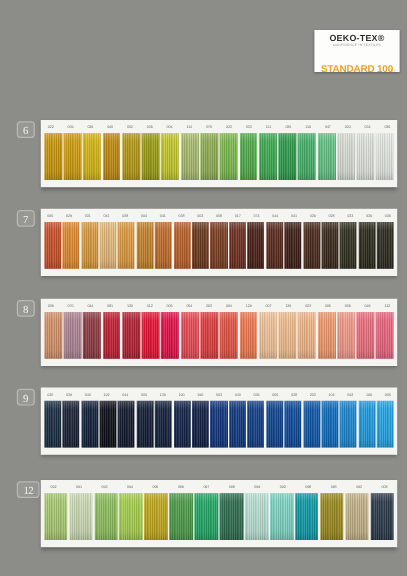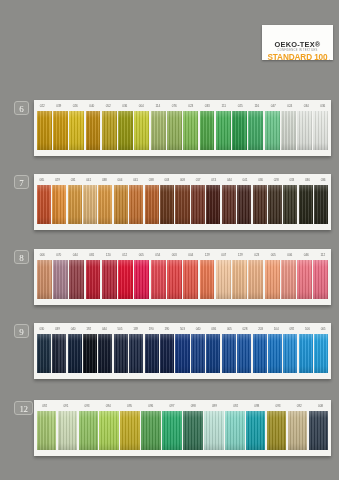--- a/index.html
+++ b/index.html
@@ -21,21 +21,21 @@
     left: 262px;
     top: 25px;
     width: 71px;
     height: 35px;
     background: #fdfdfb;
     box-shadow: 0 1px 2px rgba(0,0,0,0.32);
     display: flex;
     flex-direction: column;
     align-items: center;
     justify-content: flex-start;
-    padding-top: 16px;
+    padding-top: 3px;
     box-sizing: border-box;
     overflow: hidden;
   }
   #oeko-label .ot-title {
     font-size: 7.4px;
     letter-spacing: 0.2px;
     color: #2f2f2f;
     font-weight: bold;
     line-height: 8px;
   }
@@ -43,21 +43,21 @@
     font-size: 2.7px;
     color: #8e8e8e;
     letter-spacing: 0.25px;
     line-height: 4px;
   }
   #oeko-label .ot-std-row {
     display: flex;
     align-items: center;
     justify-content: center;
     width: 100%;
-    margin-top: 0;
+    margin-top: 13px;
     position: relative;
   }
   #oeko-label .ot-std {
     font-size: 8.2px;
     font-weight: bold;
     color: #f0a021;
     line-height: 9px;
     letter-spacing: -0.1px;
   }
   #oeko-label .ot-sunburst {

